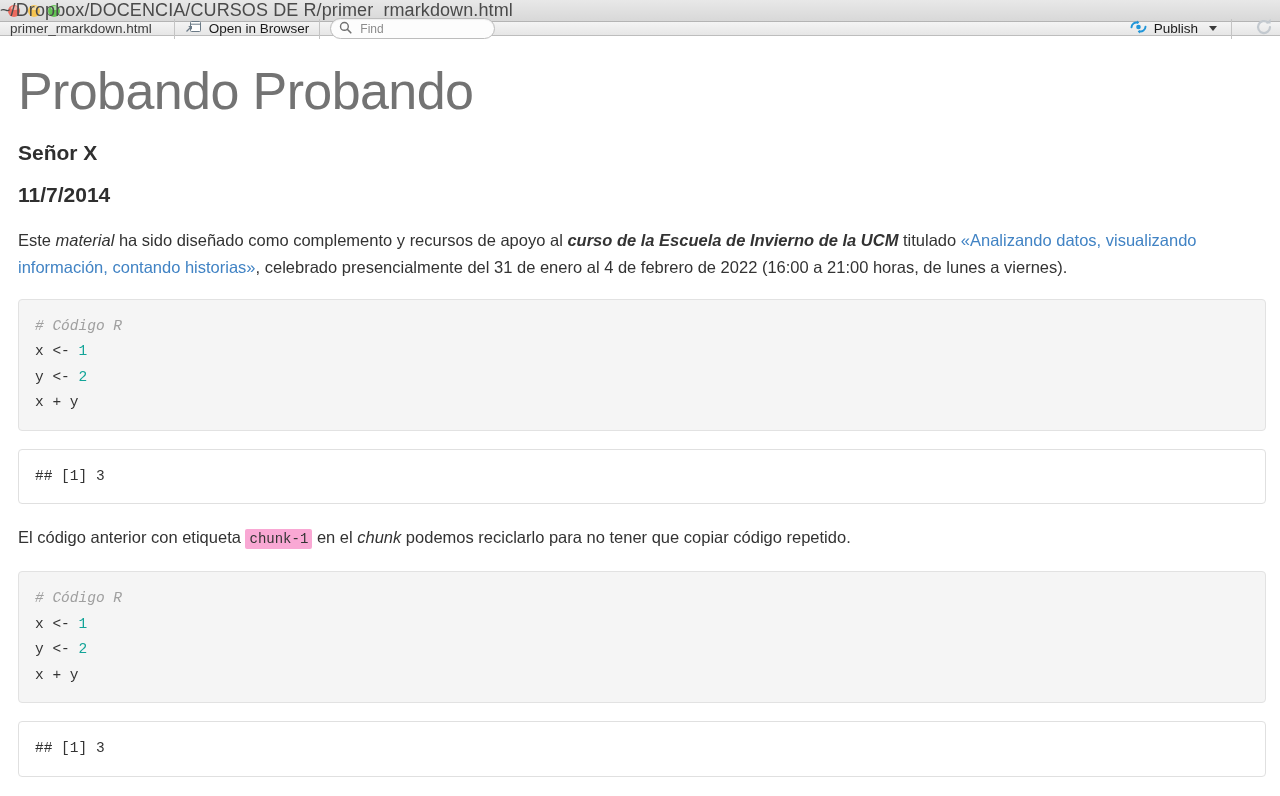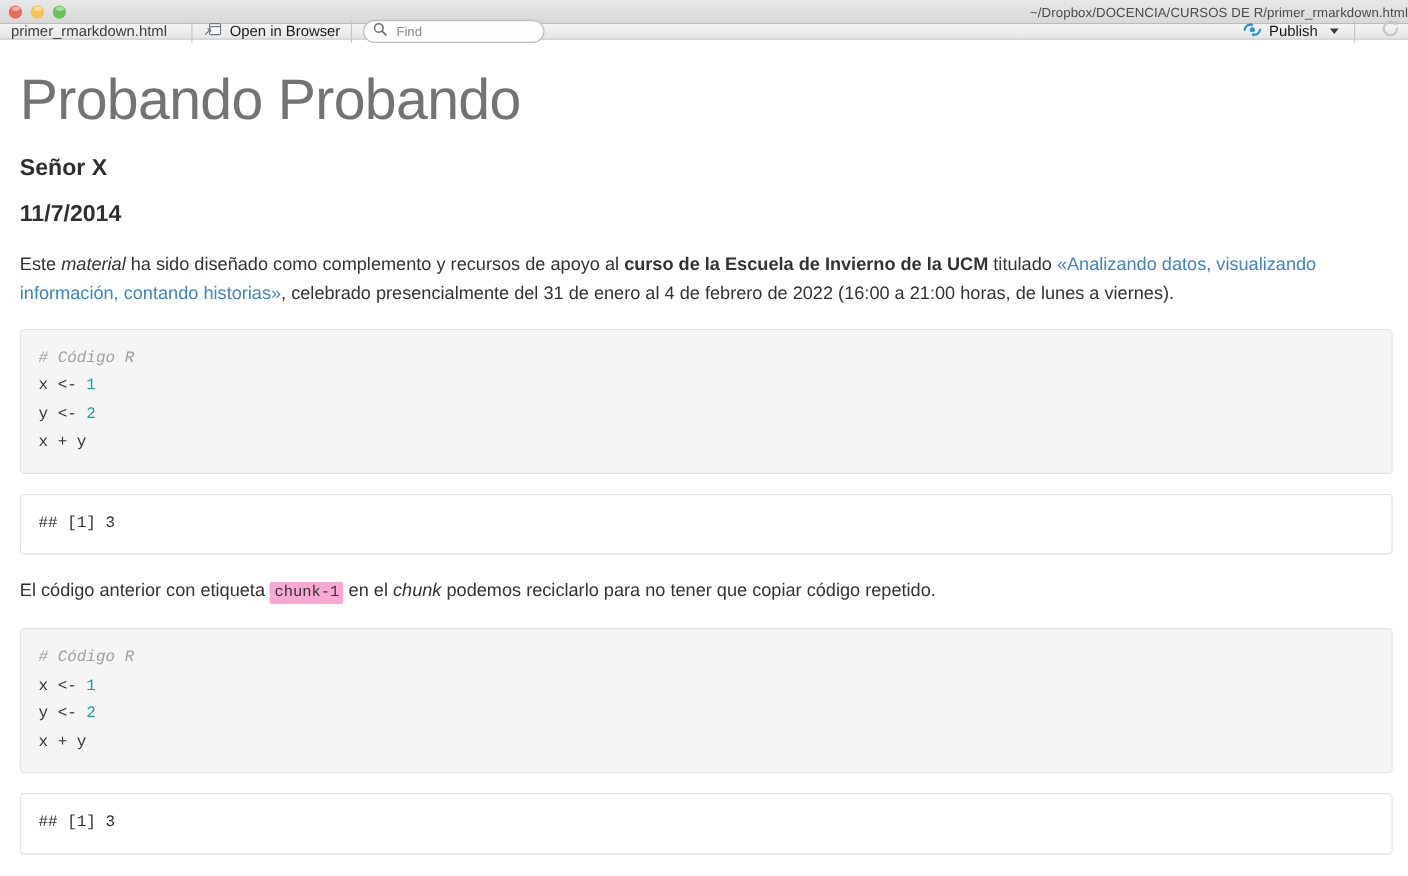--- a/index.html
+++ b/index.html
@@ -36,22 +36,22 @@
     content: "";
     position: absolute;
     top: 1px; left: 2.5px;
     width: 7px; height: 4px;
     border-radius: 50%;
     background: rgba(255,255,255,0.45);
   }
   #window-title {
     position: absolute;
     left: 0; right: 0;
-    text-align: right;
-    font-size: 12px;
+    text-align: left;
+    font-size: 18px;
     color: #4a4a4a;
     pointer-events: none;
     letter-spacing: 0.1px;
   }
 
   
   #toolbar {
     position: relative;
     height: 14px;
     background: linear-gradient(to bottom, #f4f4f4 0%, #e6e6e6 100%);
@@ -162,21 +162,21 @@
   }
   p.body {
     font-size: 16.5px;
     line-height: 27px;
     color: #333333;
     margin: 20px 0 0 0;
     max-width: 1250px;
   }
   p.body a { color: #4183c4; text-decoration: none; }
   p.body em { font-style: italic; }
-  p.body strong { font-weight: bold; }
+  p.body strong { font-weight: bold; font-style: italic; }
   code.inline {
     font-family: "Liberation Mono", monospace;
     font-size: 14px;
     background: #f9a8d4;
     color: #333;
     padding: 2px 4px;
     border-radius: 2px;
   }
 
   pre.chunk, pre.output {

